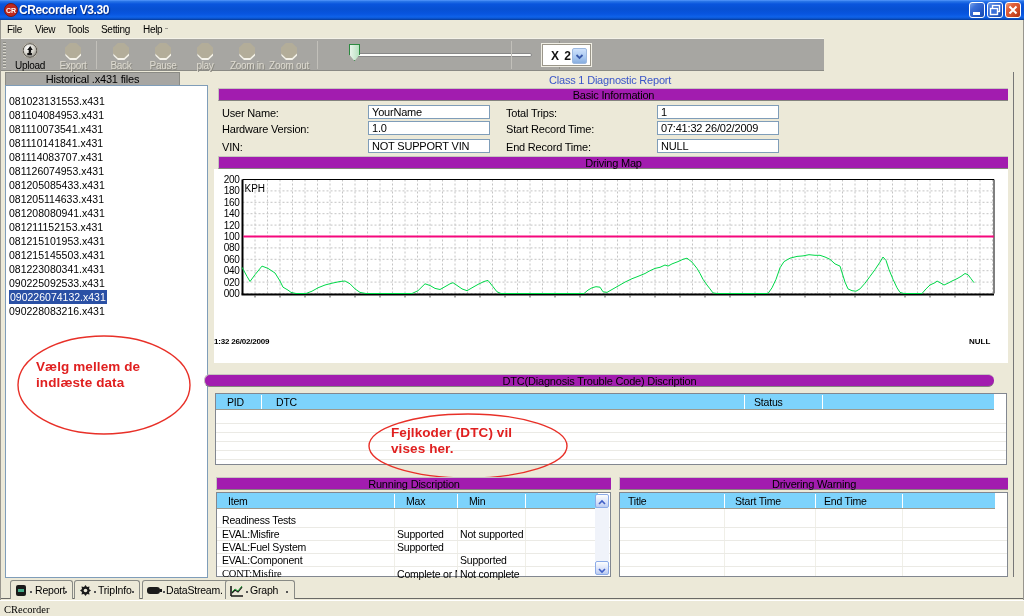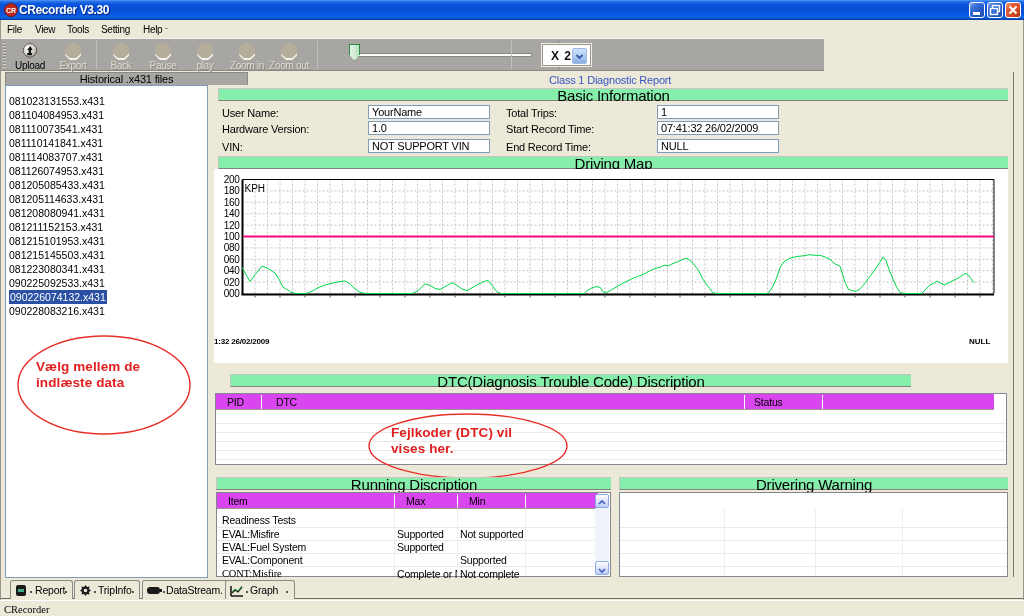--- a/index.html
+++ b/index.html
@@ -37,39 +37,39 @@
 #slider-track { left:352px; top:14px; width:180px; height:4px; background:#fdfdfb; border:1px solid #888; border-radius:2px; }
 #slider-thumb { left:349px; top:5px; width:11px; height:17px; background:linear-gradient(90deg,#e8f5ea,#b8e0c0); border:1px solid #2c8a40; clip-path:polygon(0 0,100% 0,100% 60%,50% 100%,0 60%); }
 
 
 #combo { left:542px; top:5px; width:49px; height:22px; background:#fff; border:1px solid #9a968a; box-shadow:0 0 0 1px #f0eee4; }
 #combo-text { left:8px; top:4px; font-size:12px; font-weight:bold; color:#111; letter-spacing:1px;}
 #combo-btn { position:absolute; right:3px; top:3px; width:15px; height:16px; border:1px solid #9db9e0; border-radius:2px;
   background:linear-gradient(180deg,#cfe2fc,#a8c8f0 60%,#88aee0); }
 
 
-#lp-hdr { left:5px; top:72px; width:243px; height:13px; background:#a7a6a2; border:1px solid #8a8a84; border-bottom:0;
+#lp-hdr { left:5px; top:72px; width:175px; height:13px; background:#a7a6a2; border:1px solid #8a8a84; border-bottom:0;
   font-size:11px; text-align:center; color:#000; line-height:12px; letter-spacing:-0.2px;}
 #listbox { left:5px; top:85px; width:203px; height:493px; background:#fff; border:1px solid #7f9db9; font-size:10.5px; letter-spacing:0px; }
 .li { position:absolute; left:3px; height:14px; line-height:14px; white-space:nowrap; }
 .li.sel { background:#2a50a5; color:#fff; padding:0 1px; }
 
 
-.bar { position:absolute; background:#86efac; height:13px; font-size:15px; text-align:center; color:#000; line-height:13px; border-top:1px solid #c6c4be; border-left:1px solid #c6c4be; border-bottom:1px solid #84837e; letter-spacing:-0.2px;}
+.bar { position:absolute; background:#a21caf; height:13px; font-size:11px; text-align:center; color:#000; line-height:13px; border-top:1px solid #c6c4be; border-left:1px solid #c6c4be; border-bottom:1px solid #84837e; letter-spacing:-0.2px;}
 
 
 .flabel { position:absolute; font-size:11px; color:#000; letter-spacing:-0.2px; }
 .fbox { position:absolute; width:122px; height:14px; background:#fff; border:1px solid #7f9db9; font-size:11px; line-height:12px; padding-left:3px; letter-spacing:-0.2px; white-space:nowrap; overflow:hidden;}
 
 
 #chartpanel { left:214px; top:169px; width:794px; height:194px; background:#fff; }
 
 
 .xptable { position:absolute; background:#fff; border:1px solid #828790; }
-.thdr { position:absolute; left:0; right:12px; top:0; height:16px; background:#d946ef; border-bottom:1px solid #9d9a8e; font-size:10.5px; }
+.thdr { position:absolute; left:0; right:12px; top:0; height:16px; background:#7dd3fc; border-bottom:1px solid #9d9a8e; font-size:10.5px; }
 .thdr .cl { position:absolute; top:2px; letter-spacing:-0.2px; }
 .thsep { position:absolute; top:1px; width:1px; height:14px; background:#9d9a8e; border-right:1px solid #fff; }
 .rline { position:absolute; left:0; right:0; height:1px; background:#ebeae5; }
 .cline { position:absolute; top:16px; bottom:0; width:1px; background:#f0efe8; }
 .cell { position:absolute; font-size:10.5px; letter-spacing:-0.2px; white-space:nowrap; }
 
 
 .sbbtn { position:absolute; width:14px; height:14px; background:linear-gradient(180deg,#fdfefe,#d2dcf8 70%,#bacbf0); border:1px solid #8cabe8; border-radius:2px; }
 .sbtrack { position:absolute; width:14px; background:#f0f3fa; }
 
@@ -350,21 +350,21 @@
     <line x1="691" y1="126.5" x2="691" y2="128.5" stroke="#555" stroke-width="1"></line>
     <line x1="716" y1="126.5" x2="716" y2="128.5" stroke="#555" stroke-width="1"></line>
     <line x1="741" y1="126.5" x2="741" y2="128.5" stroke="#555" stroke-width="1"></line>
     <line x1="766" y1="126.5" x2="766" y2="128.5" stroke="#555" stroke-width="1"></line>
     <line x1="29.5" y1="67.5" x2="780" y2="67.5" stroke="#f5087c" stroke-width="2"></line>
     <path d="M28.0 98.3 L33.0 107.4 L36.0 112.5 L41.0 105.7 L48.0 97.1 L54.0 99.4 L61.0 104.0 L66.0 112.0 L69.0 118.2 L74.0 121.1 L77.0 123.4 L82.0 124.5 L92.0 124.5 L98.0 122.2 L104.0 118.8 L111.0 116.0 L118.0 114.2 L126.0 112.5 L131.0 112.0 L136.0 114.8 L141.0 119.9 L146.0 123.4 L152.0 124.5 L198.0 124.5 L204.0 121.7 L211.0 114.8 L216.0 116.5 L221.0 119.4 L226.0 120.5 L231.0 117.7 L236.0 114.8 L239.0 113.7 L244.0 117.1 L248.0 119.9 L253.0 121.7 L258.0 118.8 L264.0 115.4 L270.0 112.5 L274.0 111.4 L279.0 117.7 L283.0 122.8 L287.0 124.5 L370.0 124.5 L374.0 121.1 L378.0 118.8 L382.0 117.7 L386.0 118.2 L389.0 122.8 L393.0 123.4 L398.0 120.5 L404.0 117.1 L411.0 113.1 L418.0 109.7 L424.0 107.4 L431.0 104.5 L436.0 101.7 L441.0 99.4 L446.0 98.3 L451.0 96.0 L454.0 97.1 L458.0 94.9 L464.0 92.6 L469.0 90.3 L473.0 89.2 L478.0 93.1 L483.0 99.4 L486.0 104.5 L489.0 110.3 L493.0 116.0 L496.0 119.9 L499.0 123.9 L503.0 124.5 L554.0 124.5 L558.0 118.8 L562.0 110.3 L566.0 98.8 L570.0 92.6 L576.0 89.2 L583.0 87.4 L589.0 86.9 L595.0 85.7 L601.0 86.3 L606.0 86.3 L611.0 88.0 L616.0 90.3 L621.0 94.9 L626.0 97.1 L631.0 113.1 L634.0 119.9 L638.0 121.7 L642.0 122.2 L646.0 119.9 L651.0 114.2 L656.0 107.4 L661.0 100.6 L666.0 93.1 L669.0 88.0 L672.0 91.4 L675.0 100.6 L679.0 110.3 L683.0 118.8 L686.0 123.4 L690.0 124.5 L708.0 124.5 L712.0 119.9 L716.0 116.0 L721.0 113.7 L723.0 112.0 L727.0 114.2 L730.0 116.0 L734.0 114.2 L738.0 112.0 L743.0 109.7 L747.0 107.4 L751.0 104.5 L754.0 105.7 L757.0 109.7 L760.0 113.7" stroke="#00d848" fill="none" stroke-width="1"></path>
   </svg>
 <div class="abs" style="left:214px;top:337px;font-size:8px;font-weight:bold;letter-spacing:-0.2px;">1:32 26/02/2009</div>
 <div class="abs" style="left:969px;top:337px;font-size:8px;font-weight:bold;">NULL</div>
 
-<div class="bar abs" style="left:230px;top:374px;width:681px;">DTC(Diagnosis Trouble Code) Discription</div>
+<div class="bar abs" style="left:204px;top:374px;width:790px;border-radius:6px;">DTC(Diagnosis Trouble Code) Discription</div>
 
 <div class="xptable abs" style="left:215px;top:393px;width:792px;height:72px;">
   <div class="thdr">
     <div class="cl" style="left:11px;">PID</div>
     <div class="cl" style="left:60px;">DTC</div>
     <div class="cl" style="left:538px;">Status</div>
     <div class="thsep" style="left:45px;"></div>
     <div class="thsep" style="left:528px;"></div>
     <div class="thsep" style="left:606px;"></div>
   </div>
@@ -415,20 +415,28 @@
   <div class="sbtrack" style="right:1px;top:15px;bottom:15px;"></div>
   <div class="sbbtn" style="right:1px;top:1px;"><svg width="12" height="12">
         <path d="M3 7 L6 4 L9 7" stroke="#4060c8" stroke-width="1.6" fill="none"></path>
       </svg></div>
   <div class="sbbtn" style="right:1px;bottom:1px;"><svg width="12" height="12">
         <path d="M3 5 L6 8 L9 5" stroke="#4060c8" stroke-width="1.6" fill="none"></path>
       </svg></div>
 </div>
 
 <div class="xptable abs" style="left:619px;top:492px;width:389px;height:85px;">
+  <div class="thdr">
+    <div class="cl" style="left:8px;">Title</div>
+    <div class="cl" style="left:115px;">Start Time</div>
+    <div class="cl" style="left:204px;">End Time</div>
+    <div class="thsep" style="left:104px;"></div>
+    <div class="thsep" style="left:195px;"></div>
+    <div class="thsep" style="left:282px;"></div>
+  </div>
   <div class="cline" style="left:104px;"></div>
   <div class="cline" style="left:195px;"></div>
   <div class="cline" style="left:282px;"></div>
   <div class="rline" style="top:34px;"></div>
   <div class="rline" style="top:47px;"></div>
   <div class="rline" style="top:60px;"></div>
   <div class="rline" style="top:73px;"></div>
 </div>
 
 <div class="abs" style="left:1013px;top:72px;width:1px;height:505px;background:#777;"></div>

